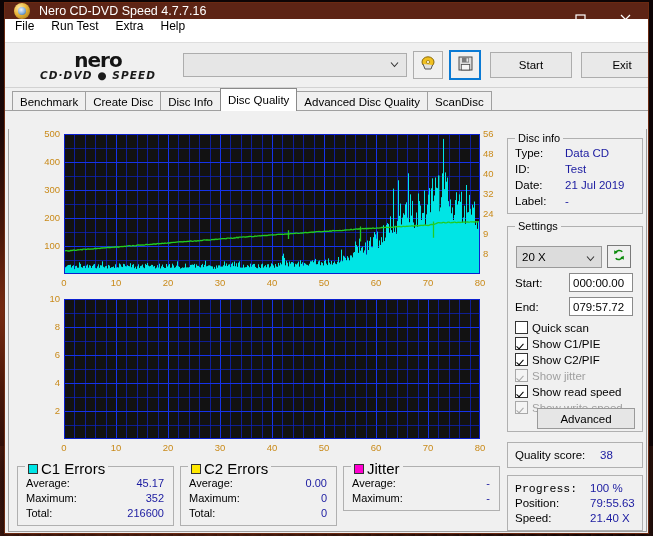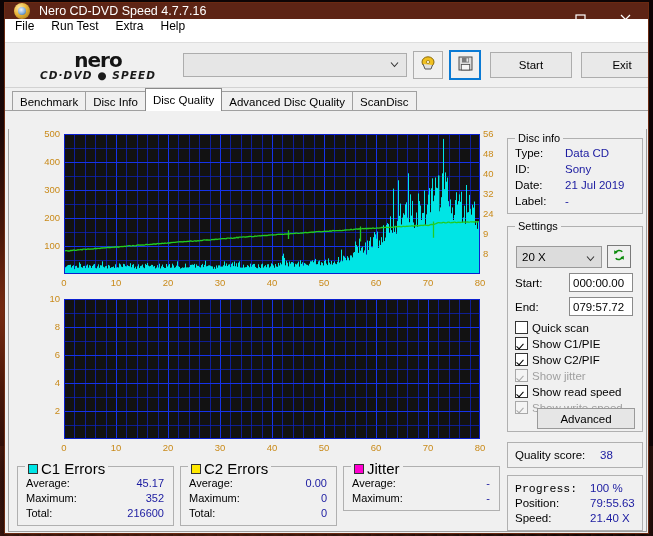--- a/index.html
+++ b/index.html
@@ -249,20 +249,21 @@
       </span>
     </div>
 
     <div class="bigbtn">Start</div>
     <div class="bigbtn">Exit</div>
   </div>
 
   <div id="tabstrip">
     <div id="tabline"></div>
     <div class="tab">Benchmark</div>
+    <div class="tab">Create Disc</div>
     <div class="tab">Disc Info</div>
     <div class="tab active">Disc Quality</div>
     <div class="tab">Advanced Disc Quality</div>
     <div class="tab">ScanDisc</div>
   </div>
 
   <div id="content">
 
     <div id="chartcol">
 
@@ -884,21 +885,21 @@
       </div>
     </div>
 
     <div id="rpanel">
 
       <div class="pbox" style="top:8px;height:76px;">
         <div class="plabel">Disc info</div>
         <div class="pkey" style="left:7px;top:8px;">Type:</div>
         <div class="pval" style="left:57px;top:8px;">Data CD</div>
         <div class="pkey" style="left:7px;top:24px;">ID:</div>
-        <div class="pval" style="left:57px;top:24px;">Sony</div>
+        <div class="pval" style="left:57px;top:24px;">Test</div>
         <div class="pkey" style="left:7px;top:40px;">Date:</div>
         <div class="pval" style="left:57px;top:40px;">21 Jul 2019</div>
         <div class="pkey" style="left:7px;top:56px;">Label:</div>
         <div class="pval" style="left:57px;top:56px;">-</div>
       </div>
 
       <div class="pbox" style="top:96px;height:206px;">
         <div class="plabel">Settings</div>
 
         <div id="selspeed">

